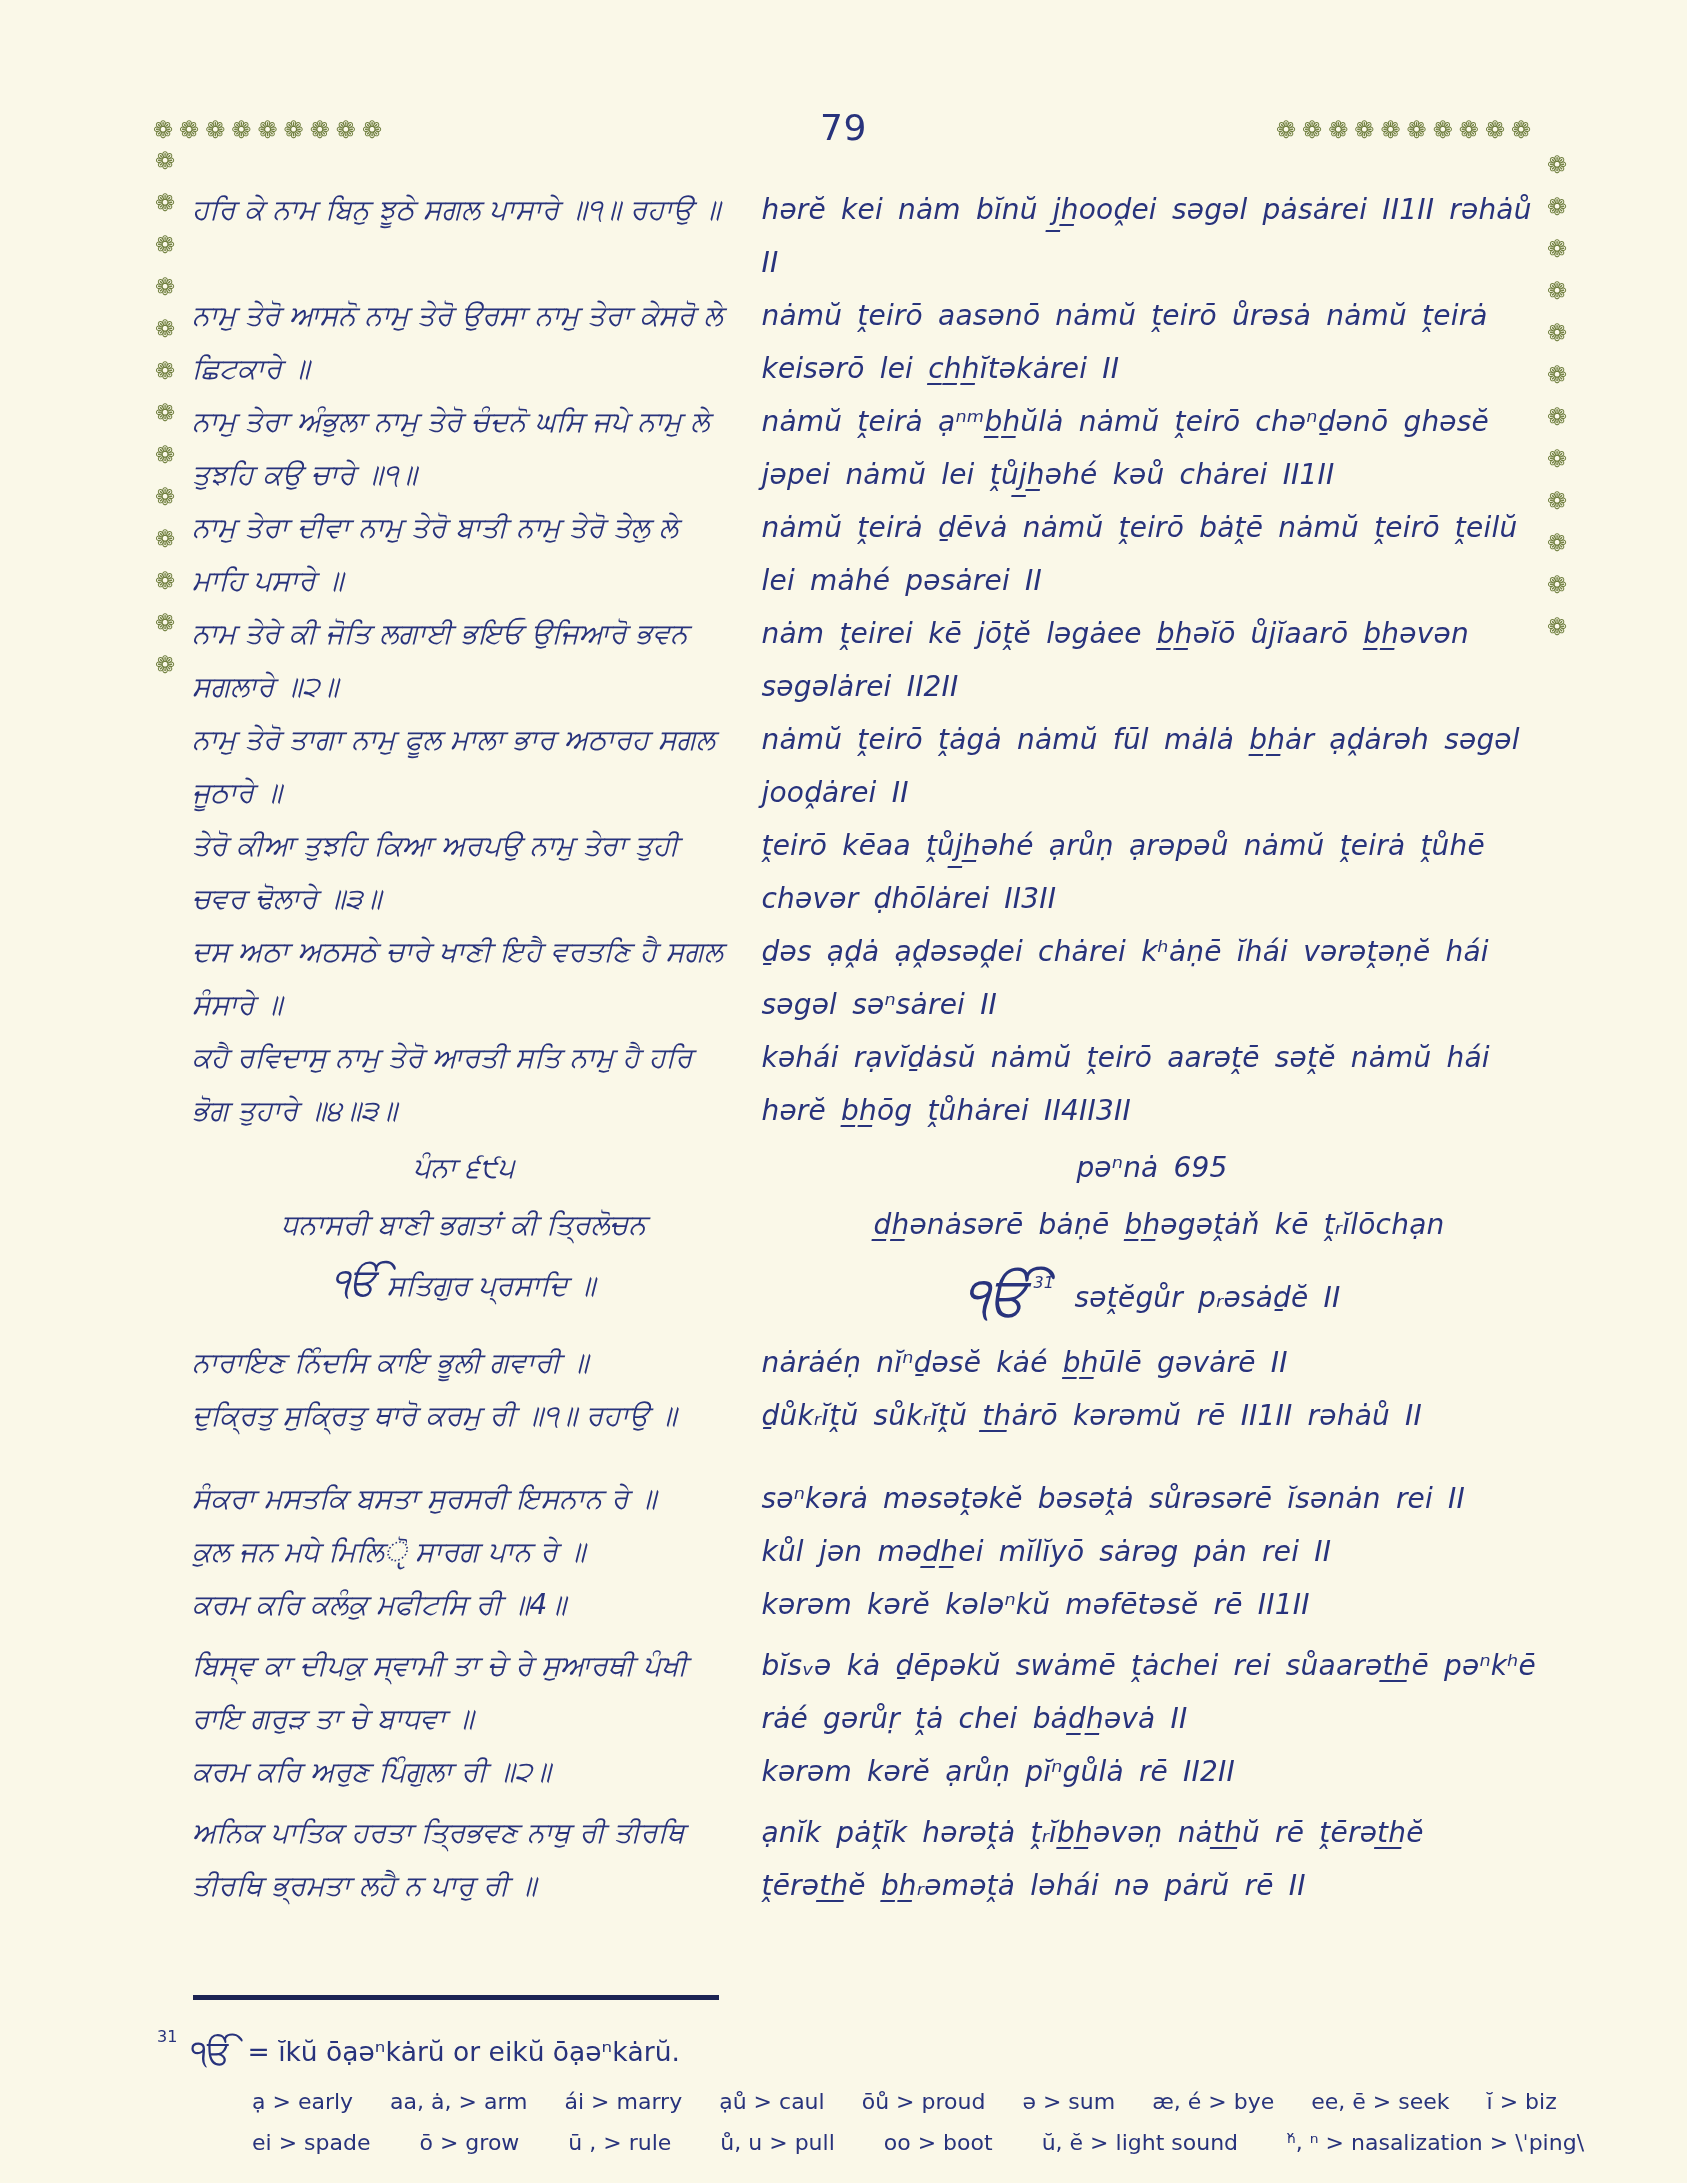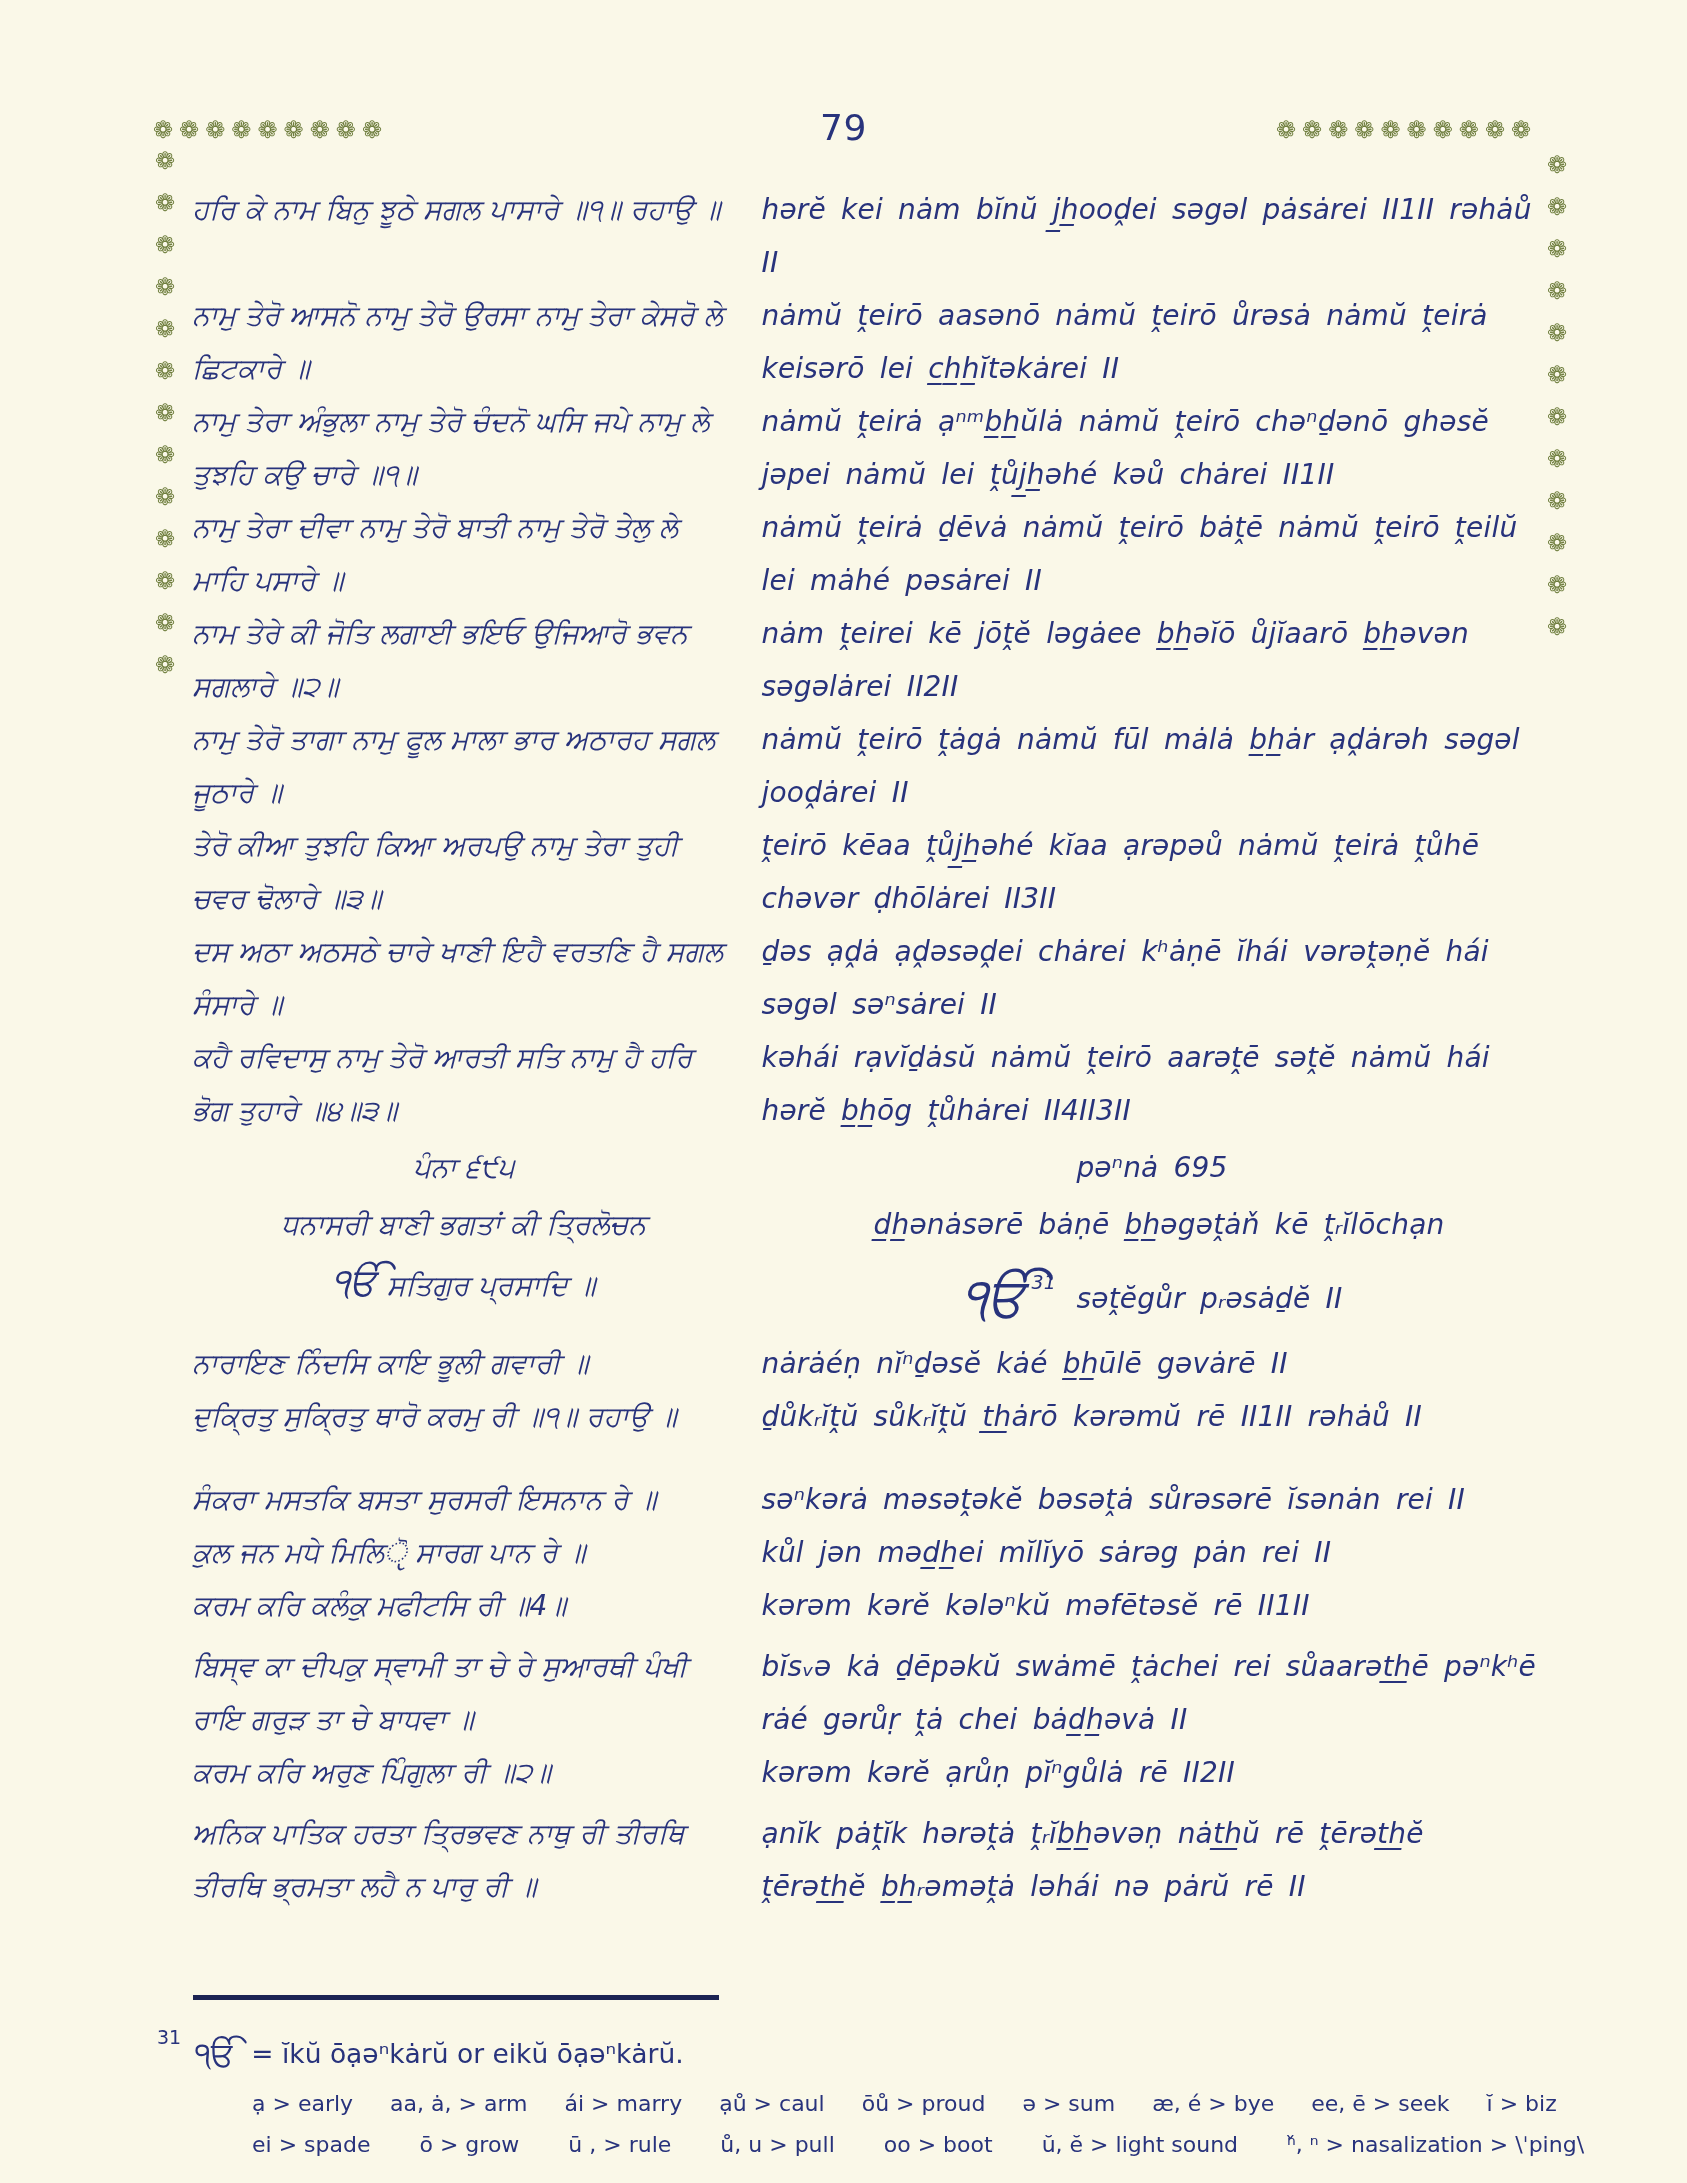--- a/index.html
+++ b/index.html
@@ -27,21 +27,21 @@
   .vrow{display:grid;grid-template-columns:543px 781px;column-gap:26.5px;align-items:start;}
   .g{font-size:28px;line-height:53px;}
   .r{font-size:28px;line-height:53px;word-spacing:6px;letter-spacing:0.2px;}
   .center{text-align:center;}
   .indent{margin-left:112px;}
   .mt-lg{margin-top:30px;}
   .mt-sm{margin-top:8px;}
   .mt-xs{margin-top:4px;}
   .ik{font-size:38px;line-height:53px;}
   .ik-big{font-size:54px;line-height:60px;vertical-align:-8px;}
-  sup.ref{font-size:19px;vertical-align:18.5px;margin:0 5.3px 0 4px;}
+  sup.ref{font-size:16px;vertical-align:18.5px;margin:0 5.3px 0 4px;}
   .invocation-row{margin:5.3px 0 9.3px;text-align:center;}
   
   .footer{position:absolute;top:1995px;left:153px;width:1403px;}
   .rule{width:526px;height:4.6px;background:#1C2453;margin-left:40px;margin-bottom:17px;}
   .footnote-line{font-size:26.5px;line-height:40px;}
   .footnote-line .ik-small{font-size:34px;vertical-align:-4px;margin-right:6.6px;}
   .pron{display:flex;flex-wrap:nowrap;font-size:22px;line-height:41px;margin-left:99px;white-space:nowrap;justify-content:space-between;}
   .pron.row1{column-gap:37px;margin-top:9.3px;}
   .pron.row2{column-gap:49px;}
 </style>
@@ -99,21 +99,21 @@
   <div class="vrow">
     <div class="g">ਨਾਮ ਤੇਰੇ ਕੀ ਜੋਤਿ ਲਗਾਈ ਭਇਓ ਉਜਿਆਰੋ ਭਵਨ ਸਗਲਾਰੇ ॥੨॥</div>
     <div class="r">nȧm ṱeirei kē jōṱĕ ləgȧee b̲h̲əĭō ůjĭaarō b̲h̲əvən səgəlȧrei II2II</div>
   </div>
   <div class="vrow">
     <div class="g">ਨਾਮੁ ਤੇਰੋ ਤਾਗਾ ਨਾਮੁ ਫੂਲ ਮਾਲਾ ਭਾਰ ਅਠਾਰਹ ਸਗਲ ਜੂਠਾਰੇ ॥</div>
     <div class="r">nȧmŭ ṱeirō ṱȧgȧ nȧmŭ fūl mȧlȧ b̲h̲ȧr ạḓȧrəh səgəl jooḓȧrei II</div>
   </div>
   <div class="vrow">
     <div class="g">ਤੇਰੋ ਕੀਆ ਤੁਝਹਿ ਕਿਆ ਅਰਪਉ ਨਾਮੁ ਤੇਰਾ ਤੁਹੀ ਚਵਰ ਢੋਲਾਰੇ ॥੩॥</div>
-    <div class="r">ṱeirō kēaa ṱůj̲h̲əhé kĭaa ạrəpəů nȧmŭ ṱeirȧ ṱůhē chəvər ḍhōlȧrei II3II</div>
+    <div class="r">ṱeirō kēaa ṱůj̲h̲əhé ạrůṇ ạrəpəů nȧmŭ ṱeirȧ ṱůhē chəvər ḍhōlȧrei II3II</div>
   </div>
   <div class="vrow">
     <div class="g">ਦਸ ਅਠਾ ਅਠਸਠੇ ਚਾਰੇ ਖਾਣੀ ਇਹੈ ਵਰਤਣਿ ਹੈ ਸਗਲ ਸੰਸਾਰੇ ॥</div>
     <div class="r">ḏəs ạḓȧ ạḓəsəḓei chȧrei kʰȧṇē ĭhái vərəṱəṇĕ hái səgəl səⁿsȧrei II</div>
   </div>
   <div class="vrow">
     <div class="g">ਕਹੈ ਰਵਿਦਾਸੁ ਨਾਮੁ ਤੇਰੋ ਆਰਤੀ ਸਤਿ ਨਾਮੁ ਹੈ ਹਰਿ ਭੋਗ ਤੁਹਾਰੇ ॥੪॥੩॥</div>
     <div class="r">kəhái rạvĭḏȧsŭ nȧmŭ ṱeirō aarəṱē səṱĕ nȧmŭ hái hərĕ b̲h̲ōg ṱůhȧrei II4II3II</div>
   </div>
 

